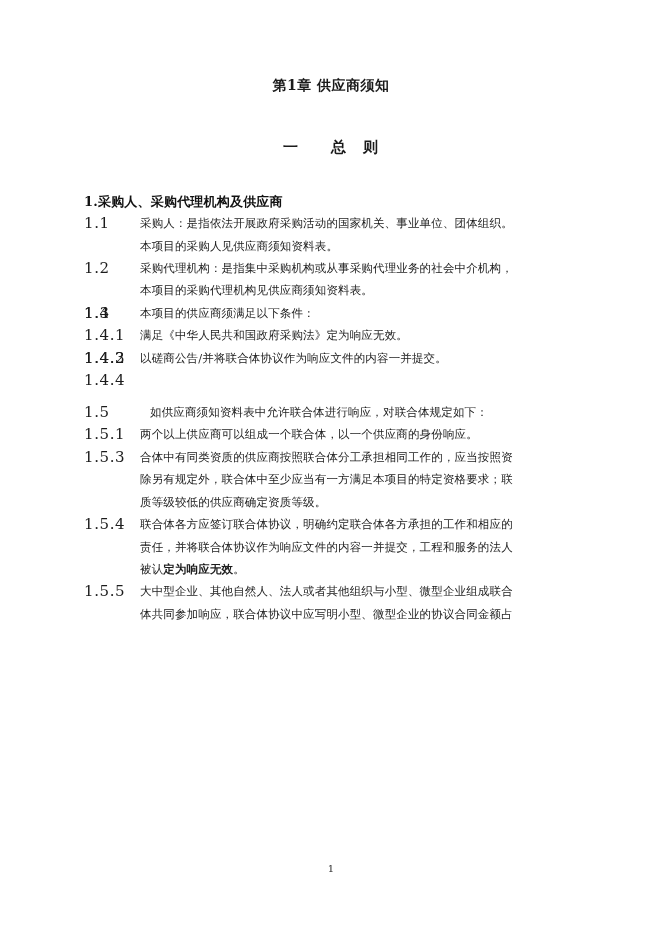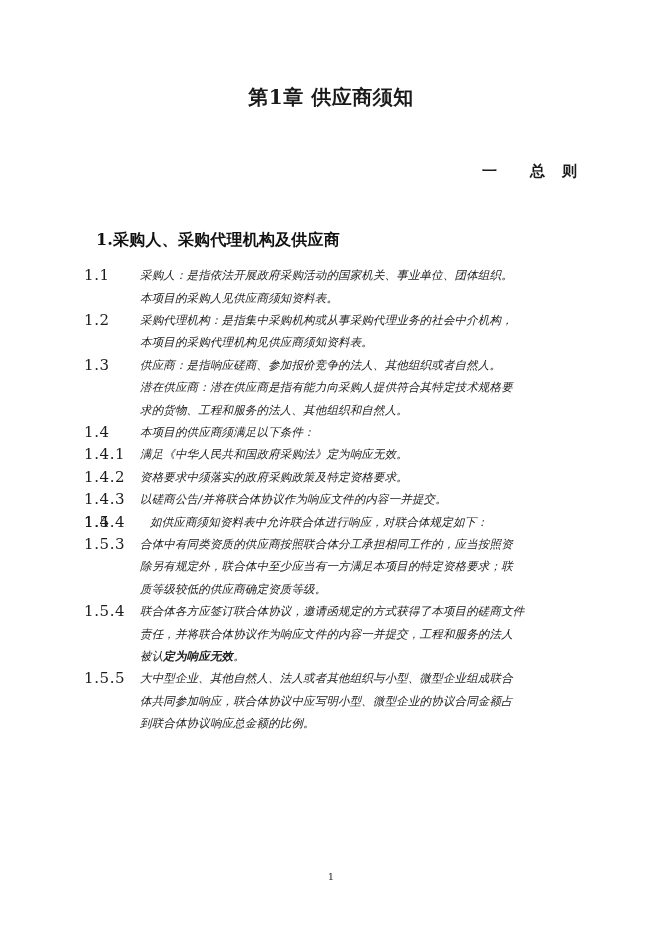--- a/index.html
+++ b/index.html
@@ -19,44 +19,44 @@
   .page {
     position: relative;
     width: 662px;
     height: 936px;
     box-sizing: border-box;
     padding: 0 84px;
   }
 
   .chapter-title {
     text-align: center;
-    font-size: 20px;
+    font-size: 14px;
     font-weight: bold;
     letter-spacing: 0.5px;
-    margin: 8px;
+    margin: 0;
     padding-top: 76px;
     line-height: 1.3;
     color: #1a1a1a;
   }
 
   .section-title {
-    text-align: right;
+    text-align: center;
     font-size: 15px;
     font-weight: bold;
     margin: 0;
     padding-top: 44px;
     line-height: 1.3;
     letter-spacing: 1px;
     color: #1a1a1a;
   }
 
   .group-heading {
-    font-size: 16px;
-    font-weight: bold;
-    margin: 12px;
+    font-size: 13px;
+    font-weight: bold;
+    margin: 0;
     padding-top: 35px;
     padding-bottom: 2px;
     line-height: 1.35;
     letter-spacing: 0.2px;
     color: #111111;
   }
 
   .clause-list {
     margin: 0;
     padding: 0;
@@ -82,26 +82,26 @@
     width: 52px;
     font-size: 15px;
     line-height: 22.4px;
     letter-spacing: 0.6px;
     white-space: nowrap;
     color: #1c1c1c;
   }
 
   .clause-body {
     display: block;
-    font-style: italic;
   }
 
   
   .clause.extra-indent .clause-body {
     text-indent: 10px;
+    margin-top: 32px;
   }
 
   .clause-line {
     display: block;
   }
 
   b.emph {
     font-weight: bold;
   }
 
@@ -137,80 +137,77 @@
       </div>
       <div class="clause">
         <span class="clause-num">1.2</span>
         <span class="clause-body">
           <span class="clause-line">采购代理机构：是指集中采购机构或从事采购代理业务的社会中介机构，</span>
           <span class="clause-line">本项目的采购代理机构见供应商须知资料表。</span>
         </span>
       </div>
       <div class="clause">
         <span class="clause-num">1.3</span>
-        <span class="clause-body">
-          <span class="clause-line">供应商：是指响应磋商、参加报价竞争的法人、其他组织或者自然人。</span>
-          <span class="clause-line">潜在供应商：潜在供应商是指有能力向采购人提供符合其特定技术规格要</span>
-          <span class="clause-line">求的货物、工程和服务的法人、其他组织和自然人。</span>
-        </span>
       </div>
       <div class="clause">
         <span class="clause-num">1.4</span>
         <span class="clause-body">
           <span class="clause-line">本项目的供应商须满足以下条件：</span>
         </span>
       </div>
       <div class="clause">
         <span class="clause-num">1.4.1</span>
         <span class="clause-body">
           <span class="clause-line">满足《中华人民共和国政府采购法》定为响应无效。</span>
         </span>
       </div>
       <div class="clause">
         <span class="clause-num">1.4.2</span>
-        <span class="clause-body">
-          <span class="clause-line">资格要求中须落实的政府采购政策及特定资格要求。</span>
-        </span>
       </div>
       <div class="clause">
         <span class="clause-num">1.4.3</span>
         <span class="clause-body">
           <span class="clause-line">以磋商公告/并将联合体协议作为响应文件的内容一并提交。</span>
         </span>
       </div>
       <div class="clause">
         <span class="clause-num">1.4.4</span>
       </div>
       <div class="clause extra-indent">
         <span class="clause-num">1.5</span>
         <span class="clause-body">
           <span class="clause-line">如供应商须知资料表中允许联合体进行响应，对联合体规定如下：</span>
+        </span>
+      </div>
+      <div class="clause">
+        <span class="clause-num">1.5.1</span>
+        <span class="clause-body">
+          <span class="clause-line">两个以上供应商可以组成一个联合体，以一个供应商的身份响应。</span>
         </span>
       </div>
       <div class="clause">
         <span class="clause-num">1.5.3</span>
         <span class="clause-body">
           <span class="clause-line">合体中有同类资质的供应商按照联合体分工承担相同工作的，应当按照资</span>
           <span class="clause-line">除另有规定外，联合体中至少应当有一方满足本项目的特定资格要求；联</span>
           <span class="clause-line">质等级较低的供应商确定资质等级。</span>
         </span>
       </div>
       <div class="clause">
         <span class="clause-num">1.5.4</span>
         <span class="clause-body">
-          <span class="clause-line">联合体各方应签订联合体协议，邀请函规定的方式获得了本项目的磋商文件</span>
+          <span class="clause-line">联合体各方应签订联合体协议，明确约定联合体各方承担的工作和相应的</span>
           <span class="clause-line">责任，并将联合体协议作为响应文件的内容一并提交，工程和服务的法人</span>
           <span class="clause-line"><span>被认</span><b class="emph">定为响应无效</b><span>。</span></span>
         </span>
       </div>
       <div class="clause">
         <span class="clause-num">1.5.5</span>
         <span class="clause-body">
           <span class="clause-line">大中型企业、其他自然人、法人或者其他组织与小型、微型企业组成联合</span>
           <span class="clause-line">体共同参加响应，联合体协议中应写明小型、微型企业的协议合同金额占</span>
-          <span class="clause-line">到联合体协议响应总金额的比例。</span>
         </span>
       </div>
     </div>
 
   <div class="page-number">1</div>
 
 </div>
 
 </body></html>

